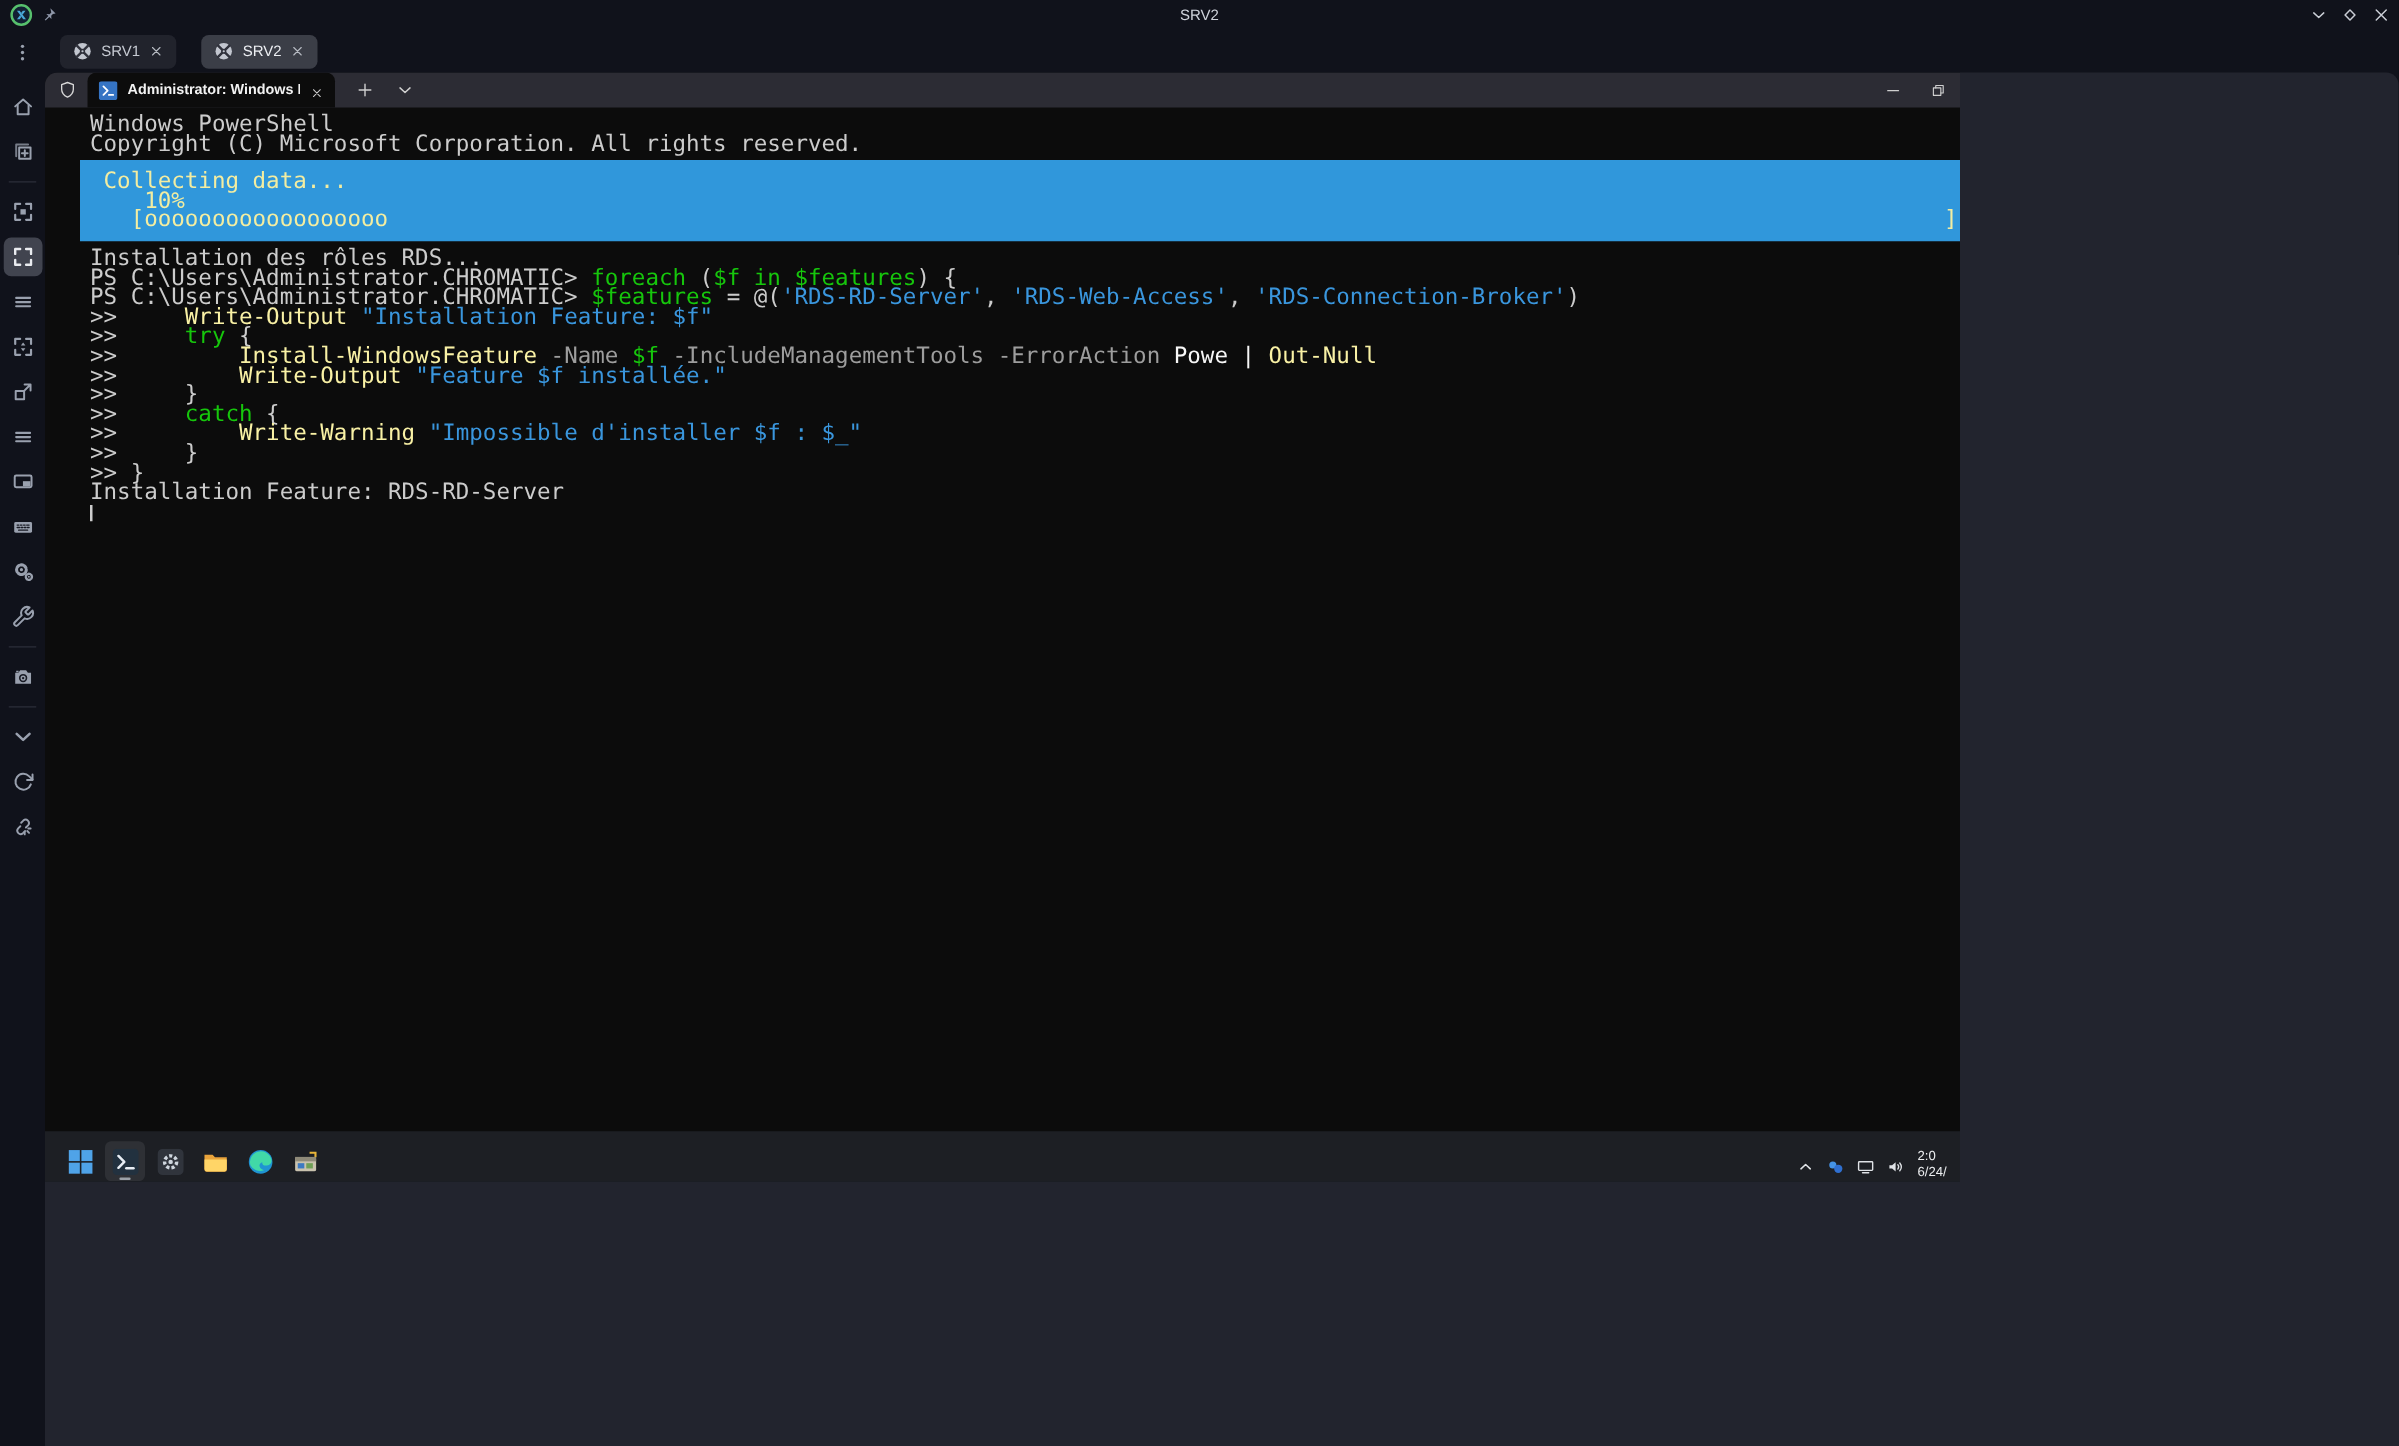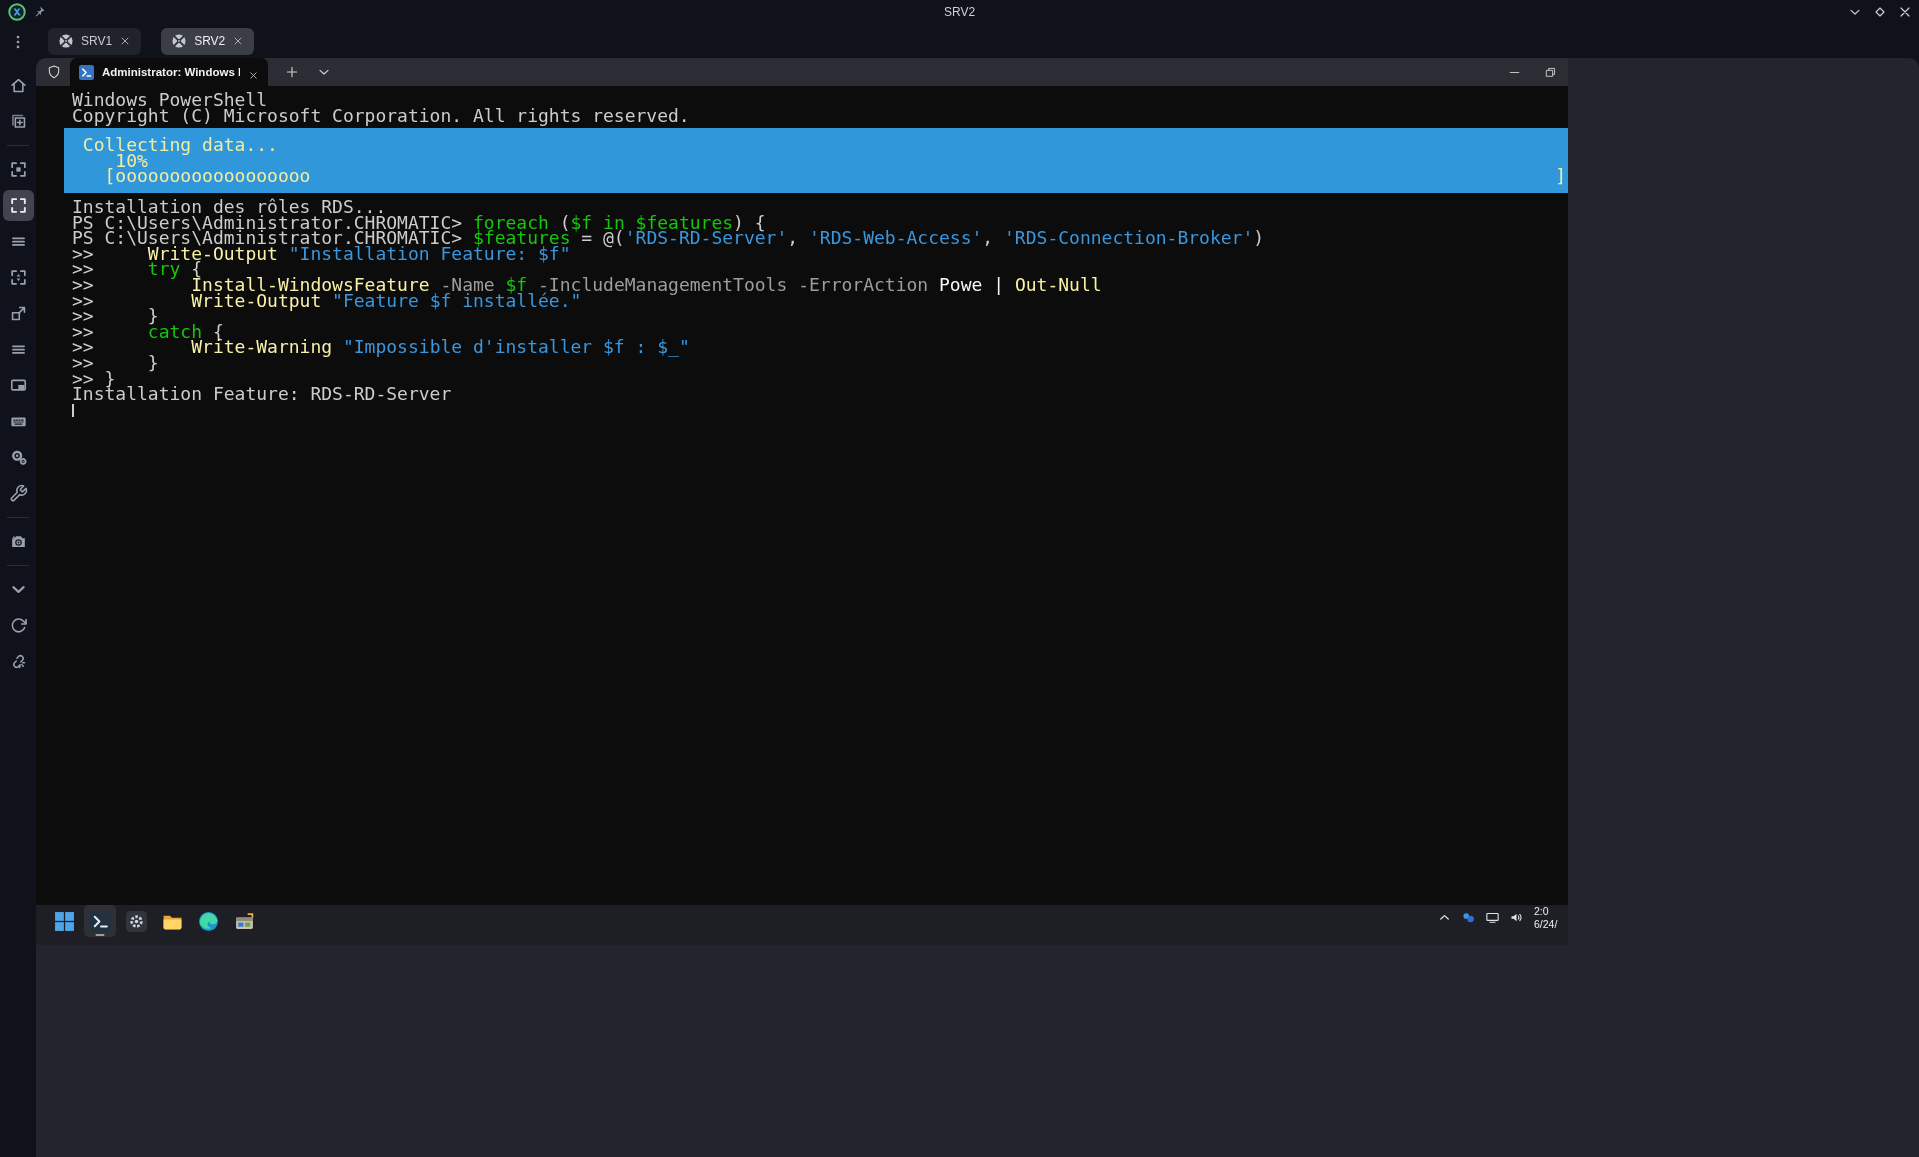--- a/index.html
+++ b/index.html
@@ -53,21 +53,21 @@
               font-family:"DejaVu Sans Mono", monospace; font-size:18px; line-height:15.6px;margin-left:12px; }
   .tline { white-space:pre; height:15.6px; }
   .c-d { color:#cccccc; } .c-w { color:#f7f7f7; } .c-g { color:#16c60c; }
   .c-b { color:#3a96dd; } .c-y { color:#f9f1a5; } .c-p { color:#9d9d9d; }
   .progress { position:relative; background:#3097db; color:#f3eda1; margin:5px 0 6px -8px; padding:9px 0 9px 8px; width:1532px; }
   .progress .tline { color:#f3eda1; }
   .progress .pend { position:absolute; right:30px; bottom:9px; font-family:"DejaVu Sans Mono",monospace; }
   .cursor { width:2px; height:13px; background:#cccccc; margin-top:2px; }
 
   
-  .taskbar { position:absolute; left:0; bottom:0; width:100%; height:40px; background:#1d1f24; display:flex; align-items:flex-start; padding:0 0 0 12px; }
+  .taskbar { position:absolute; left:0; bottom:0; width:100%; height:40px; background:#1d1f24; display:flex; align-items:flex-end; padding:0 0 0 12px; }
   .tk-icons { display:flex; gap:4px; }
   .tkbtn { width:32px; height:32px; border-radius:5px; display:flex; align-items:center; justify-content:center; position:relative; }
   .tkbtn svg { width:21px; height:21px; }
   .tkbtn.active { background:rgba(255,255,255,.08); }
   .tkbtn.active::after { content:''; position:absolute; bottom:1px; left:50%; transform:translateX(-50%); width:9px; height:2.5px; border-radius:2px; background:#9ba1a8; }
   .tray { margin-left:auto; display:flex; align-items:center; gap:3px; }
   .trbtn { width:21px; height:24px; display:flex; align-items:center; justify-content:center; color:#dfe2e6; }
   .trbtn svg { width:15px; height:15px; }
   .clock { color:#eceef0; font-size:10.5px; line-height:13px; text-align:left; width:34px; margin-left:7px; white-space:nowrap; overflow:hidden; }
 </style>

